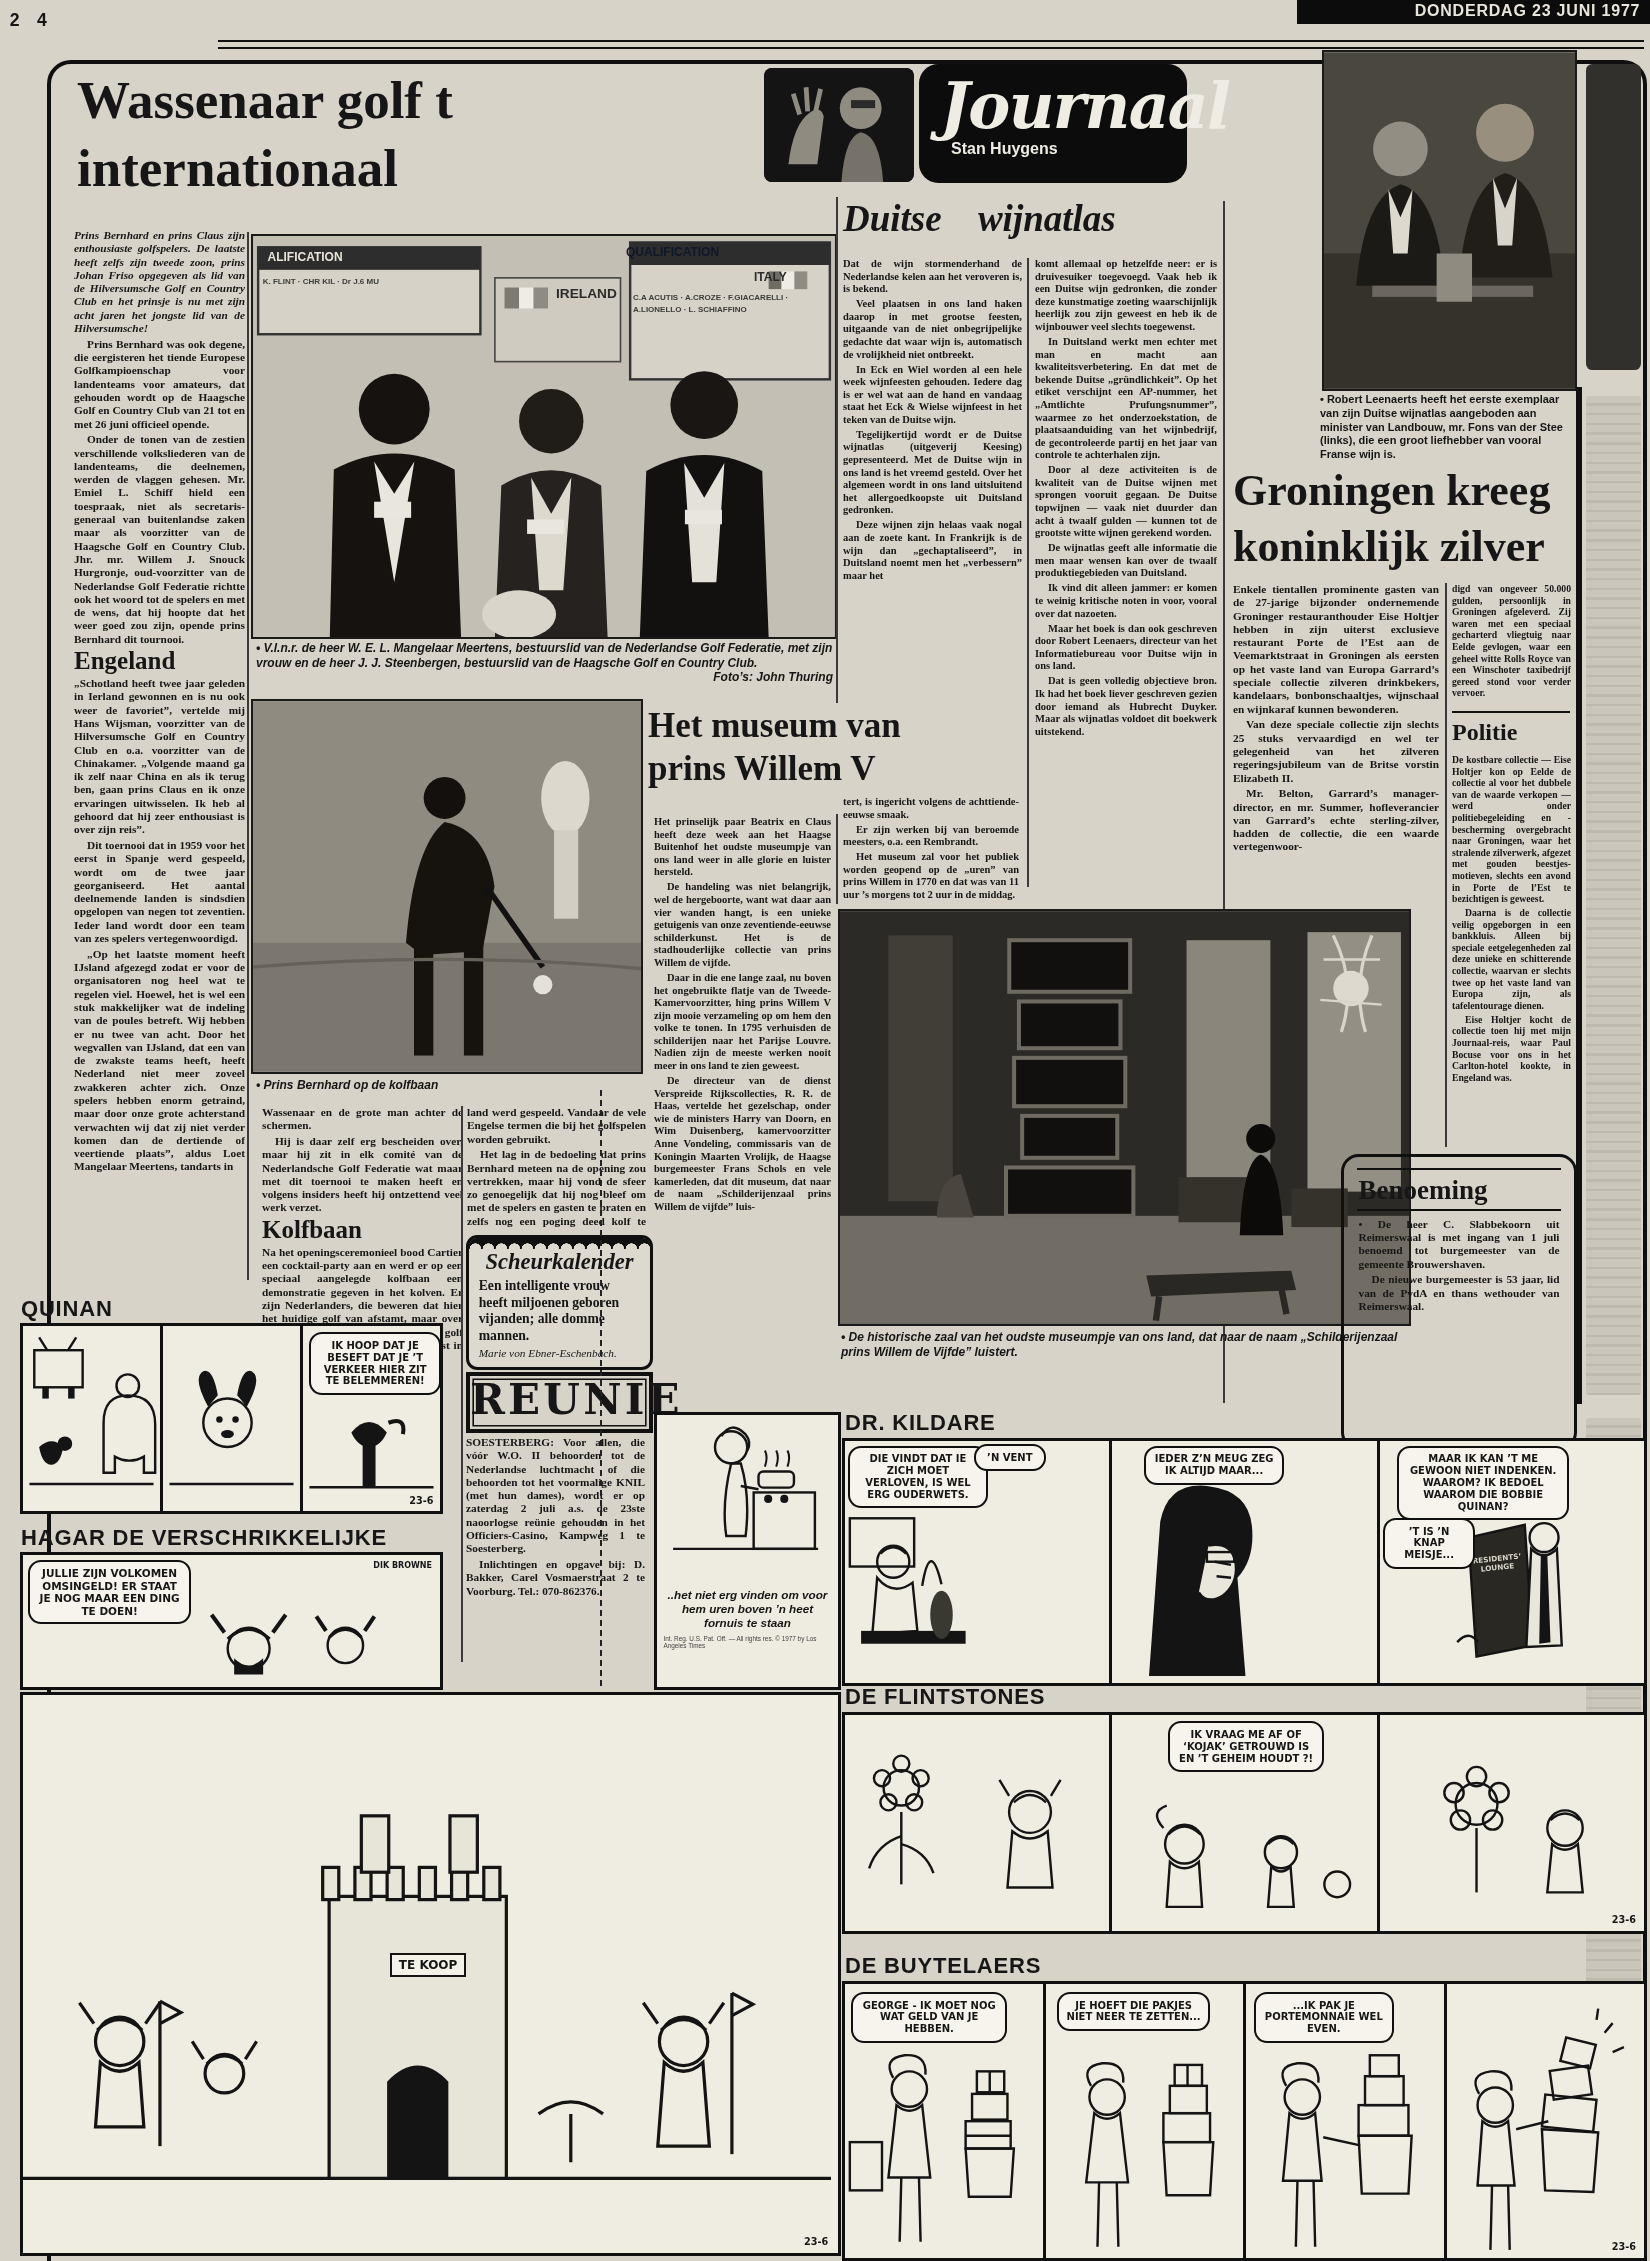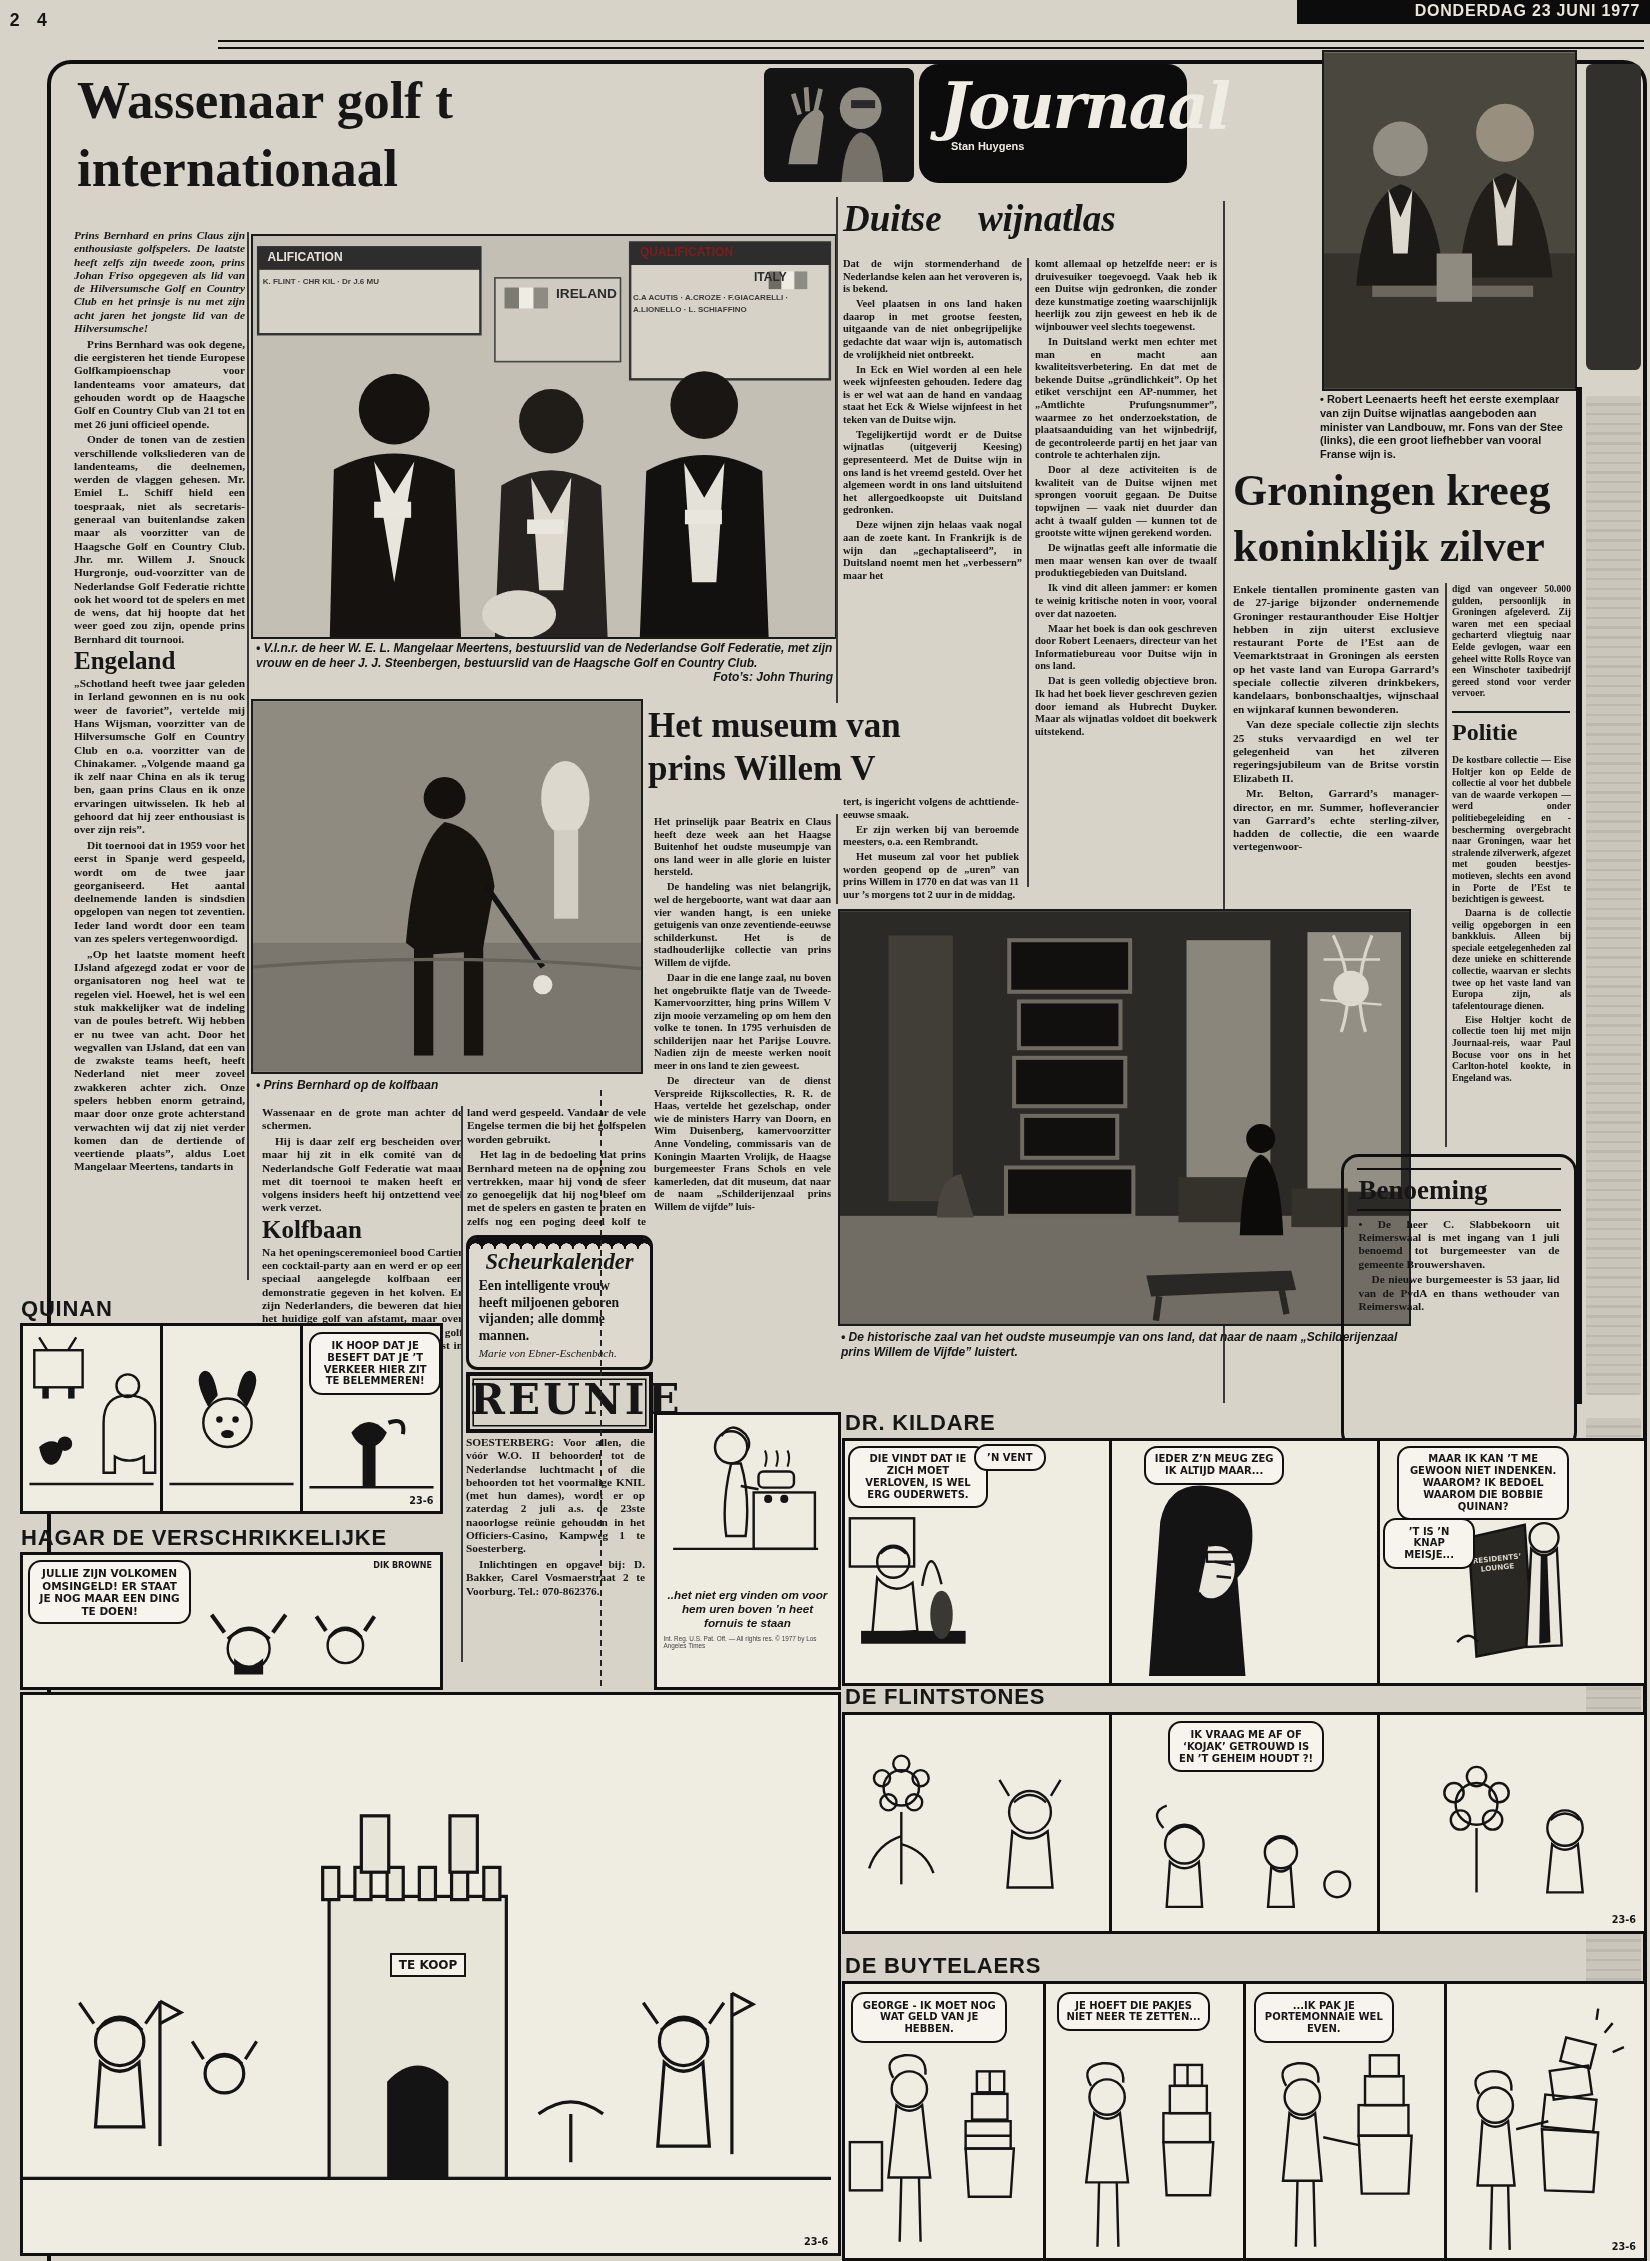--- a/index.html
+++ b/index.html
@@ -29,21 +29,21 @@
        font-size:12px;line-height:1.22;text-align:left;}
   .photo{border:2.4px solid #1a1a1a;background:#b0aca2;overflow:hidden;}
   
   .datebar{background:#0c0c0c;color:#e9e5da;font-family:"Liberation Sans",sans-serif;
            font-weight:700;font-size:16px;letter-spacing:0.8px;padding:2.4px 11.3px 3.2px;text-align:right;}
   .pagenum{font-family:"Liberation Sans",sans-serif;font-weight:900;font-size:17.7px;}
   
   #jlogo{background:#0c0c0c;border-radius:19.3px;color:#efece3;}
   #jlogo .script{font-family:"DejaVu Serif",serif;font-style:italic;font-weight:700;
                  font-size:63px;line-height:1;display:block;padding:11.3px 0 0 21px;letter-spacing:-1.6px;}
-  #jlogo .by{font-family:"Liberation Sans",sans-serif;font-weight:700;font-size:11px;
+  #jlogo .by{font-family:"Liberation Sans",sans-serif;font-weight:700;font-size:16px;
              display:block;padding:1.6px 0 0 32px;}
   
   .blackbox-title{font-weight:700;font-style:italic;font-size:22.6px;text-align:center;}
   #reuniebox{border:4px solid #101010;box-shadow:inset 0 0 0 2.4px #d7d3c9, inset 0 0 0 4px #101010;
              text-align:center;}
   #reuniebox .rt{font-family:"DejaVu Serif",serif;font-weight:700;font-size:42px;letter-spacing:3.2px;line-height:48px;}
   #scheurbox{border:3.2px solid #101010;border-radius:11.3px;background:#ddd9cf;}
   #scheurtop{height:11.3px;border-radius:7.3px 7.3px 0 0;background:
      radial-gradient(circle at 6.4px 11.3px,#ddd9cf 5.6px,#101010 6px);background-size:13px 11.3px;background-color:#101010;}
   
@@ -112,21 +112,21 @@
       <path d="M345 300 L370 345 L395 300 L385 440 L355 440 Z" fill="#ddd9ce"></path>
       <circle cx="560" cy="210" r="42" fill="#191613"></circle>
       <path d="M480 498 L488 292 Q560 252 632 292 L640 498 Z" fill="#131110"></path>
       <path d="M535 282 L560 325 L585 282 L575 430 L545 430 Z" fill="#e4e1d8"></path>
       <rect x="150" y="330" width="46" height="20" fill="#e9e6dd"></rect>
         <rect x="340" y="352" width="46" height="18" fill="#e9e6dd"></rect>
         <rect x="536" y="340" width="46" height="18" fill="#e9e6dd"></rect>
       <ellipse cx="330" cy="470" rx="46" ry="30" fill="#d9d5ca"></ellipse>
     </svg>
     <div class="abs" style="left:14.5px;top:13.7px;color:#e8e4da;font-family:'Liberation Sans',sans-serif;font-weight:700;font-size:12px;">ALIFICATION</div>
-    <div class="abs" style="left:387px;top:8.9px;color:#7f1d1d;font-family:'Liberation Sans',sans-serif;font-weight:700;font-size:12px;">QUALIFICATION</div>
+    <div class="abs" style="left:373px;top:8.9px;color:#0f172a;font-family:'Liberation Sans',sans-serif;font-weight:700;font-size:12px;">QUALIFICATION</div>
     <div class="abs" style="left:303px;top:50px;font-family:'Liberation Sans',sans-serif;font-weight:900;font-size:13.7px;color:#2b2b2b;">IRELAND</div>
     <div class="abs" style="left:501px;top:34px;font-family:'Liberation Sans',sans-serif;font-weight:900;font-size:12px;color:#2b2b2b;">ITALY</div>
     <div class="abs" style="left:380px;top:56px;width:193px;font-family:'Liberation Sans',sans-serif;font-weight:700;font-size:8px;color:#3c3c3c;line-height:1.5;">C.A ACUTIS · A.CROZE · F.GIACARELLI · A.LIONELLO · L. SCHIAFFINO</div>
     <div class="abs" style="left:9.7px;top:40px;width:210px;font-family:'Liberation Sans',sans-serif;font-weight:700;font-size:8px;color:#3c3c3c;line-height:1.5;">K. FLINT · CHR KIL · Dr J.6 MU</div>
   </div>
   <div class="abs cap" style="left:256px;top:641px;width:577px;">
     <span>• V.l.n.r. de heer W. E. L. Mangelaar Meertens, bestuurslid van de Nederlandse Golf Federatie, met zijn vrouw en de heer J. J. Steenbergen, bestuurslid van de Haagsche Golf en Country Club.</span>
     <span style="float:right;">Foto’s: John Thuring</span>
   </div>
 

